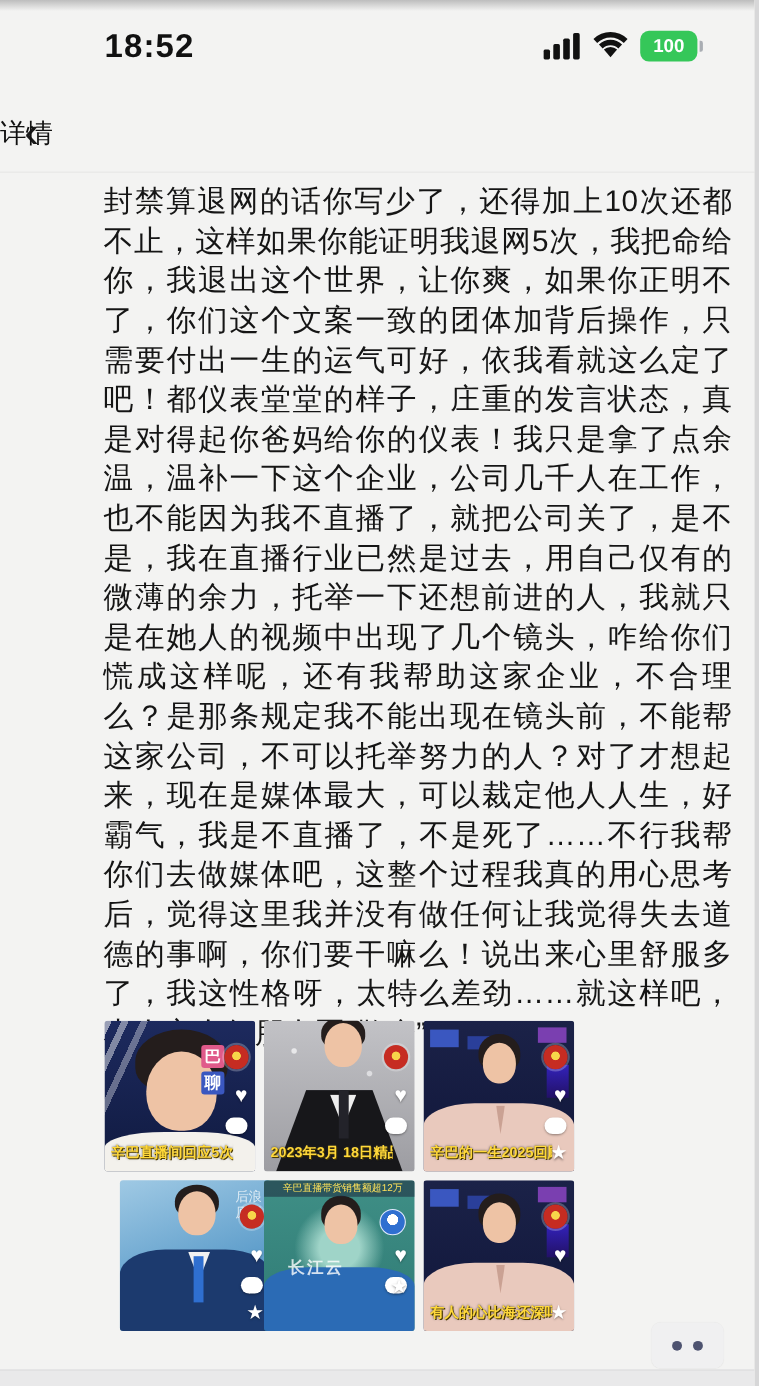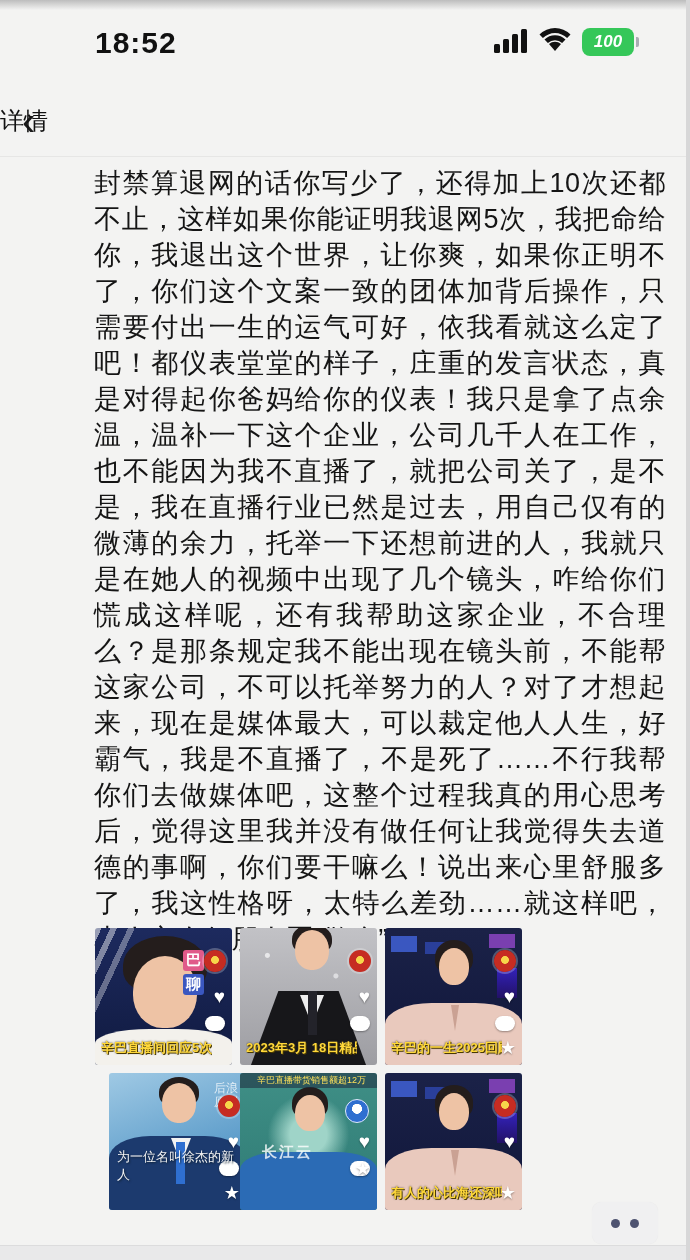--- a/index.html
+++ b/index.html
@@ -3,21 +3,21 @@
 <meta charset="utf-8">
 <style>
   html,body{margin:0;padding:0;background:#dcdcdc;font-family:"Liberation Sans","DejaVu Sans",sans-serif;}
   #screen{position:relative;width:690px;height:1260px;margin:0 auto;background:#f3f3f2;overflow:hidden;
           border-right:4px solid #d7d7d8;box-sizing:border-box;}
   #screen::before{content:"";position:absolute;left:0;top:0;width:100%;height:10px;
           background:linear-gradient(#bdbdbd,rgba(189,189,189,0));pointer-events:none;}
   
   .statusbar{position:absolute;left:0;top:18px;width:100%;height:52px;}
   .time{position:absolute;left:95px;top:8px;font-size:30px;font-weight:bold;color:#111;letter-spacing:1px;}
-  .sicons{position:absolute;right:52px;top:10px;display:flex;gap:10px;font-style:italic;}
+  .sicons{position:absolute;right:52px;top:10px;display:flex;align-items:center;gap:10px;}
   .battery{width:52px;height:28px;background:#35c759;border-radius:8px;color:#fff;font-size:17px;font-weight:bold;
            display:flex;align-items:center;justify-content:center;position:relative;}
   .battery::after{content:"";position:absolute;right:-5px;top:9px;width:3px;height:10px;background:#a9adb3;border-radius:0 2px 2px 0;}
   
   .nav{position:absolute;left:0;top:95px;width:100%;height:60px;}
   .nav::after{content:"";position:absolute;left:0;bottom:-2px;width:100%;height:1px;background:rgba(0,0,0,0.05);}
   .back{position:absolute;left:22px;top:6px;width:44px;height:44px;font-size:40px;color:#1a1a1a;line-height:40px;
         font-weight:300;cursor:pointer;}
   .navtitle{position:absolute;left:0;top:10px;width:100%;text-align:left;font-size:24px;color:#111;font-weight:500;}
   
@@ -179,21 +179,20 @@
       <div class="shirt"></div>
       <div class="tie"></div>
       <div class="wm">
         <span>后浪</span><br>
         <span>原创</span>
       </div>
       <div class="badge"></div>
       <div class="heart">♥</div>
       <div class="cmt"></div>
       <div class="star">★</div>
-      <div class="capW">为一位名叫徐杰的新人</div>
     </div>
 
     <div class="thumb t5 p5">
       <div class="hair"></div>
       <div class="face"></div>
       <div class="bodyblk"></div>
       <div class="topcap">辛巴直播带货销售额超12万</div>
       <div class="wm2">长江云</div>
       <div class="logoc"></div>
       <div class="heart">♥</div>

